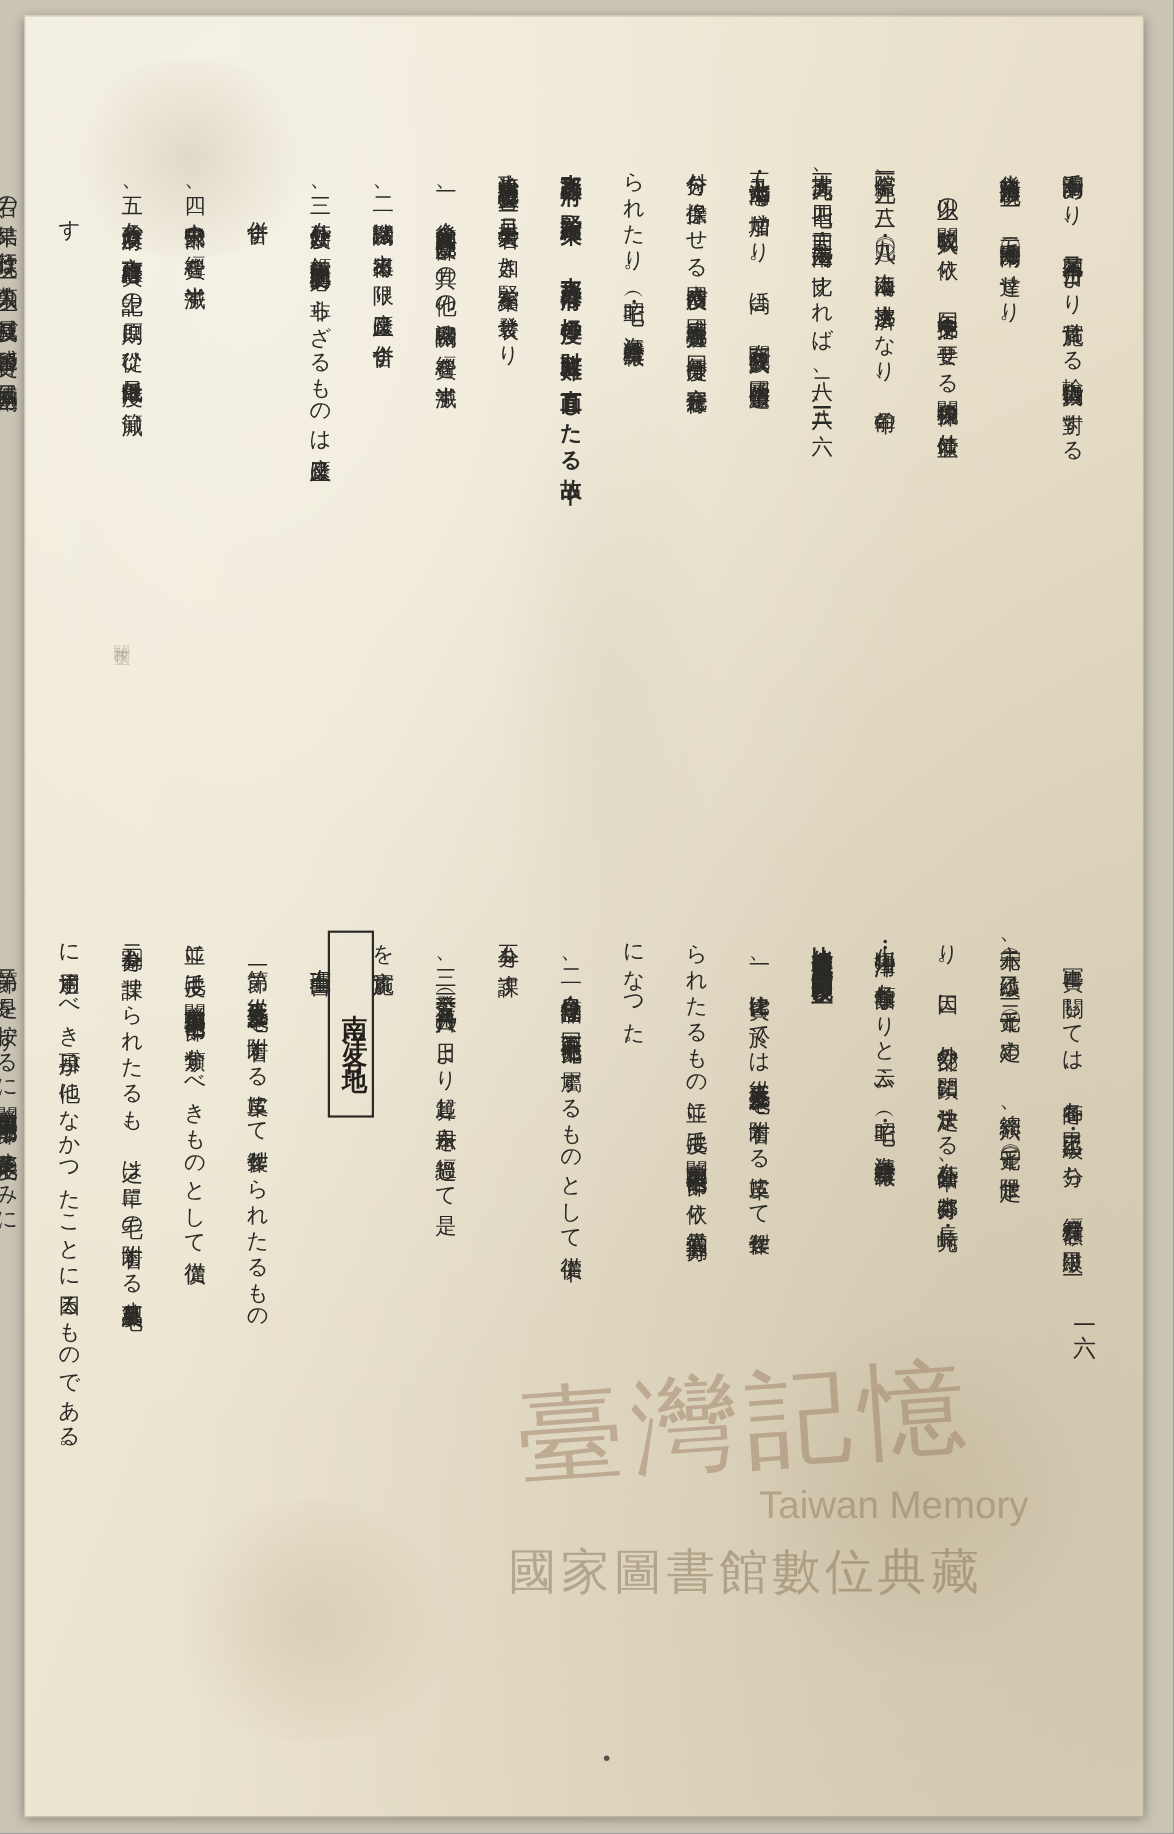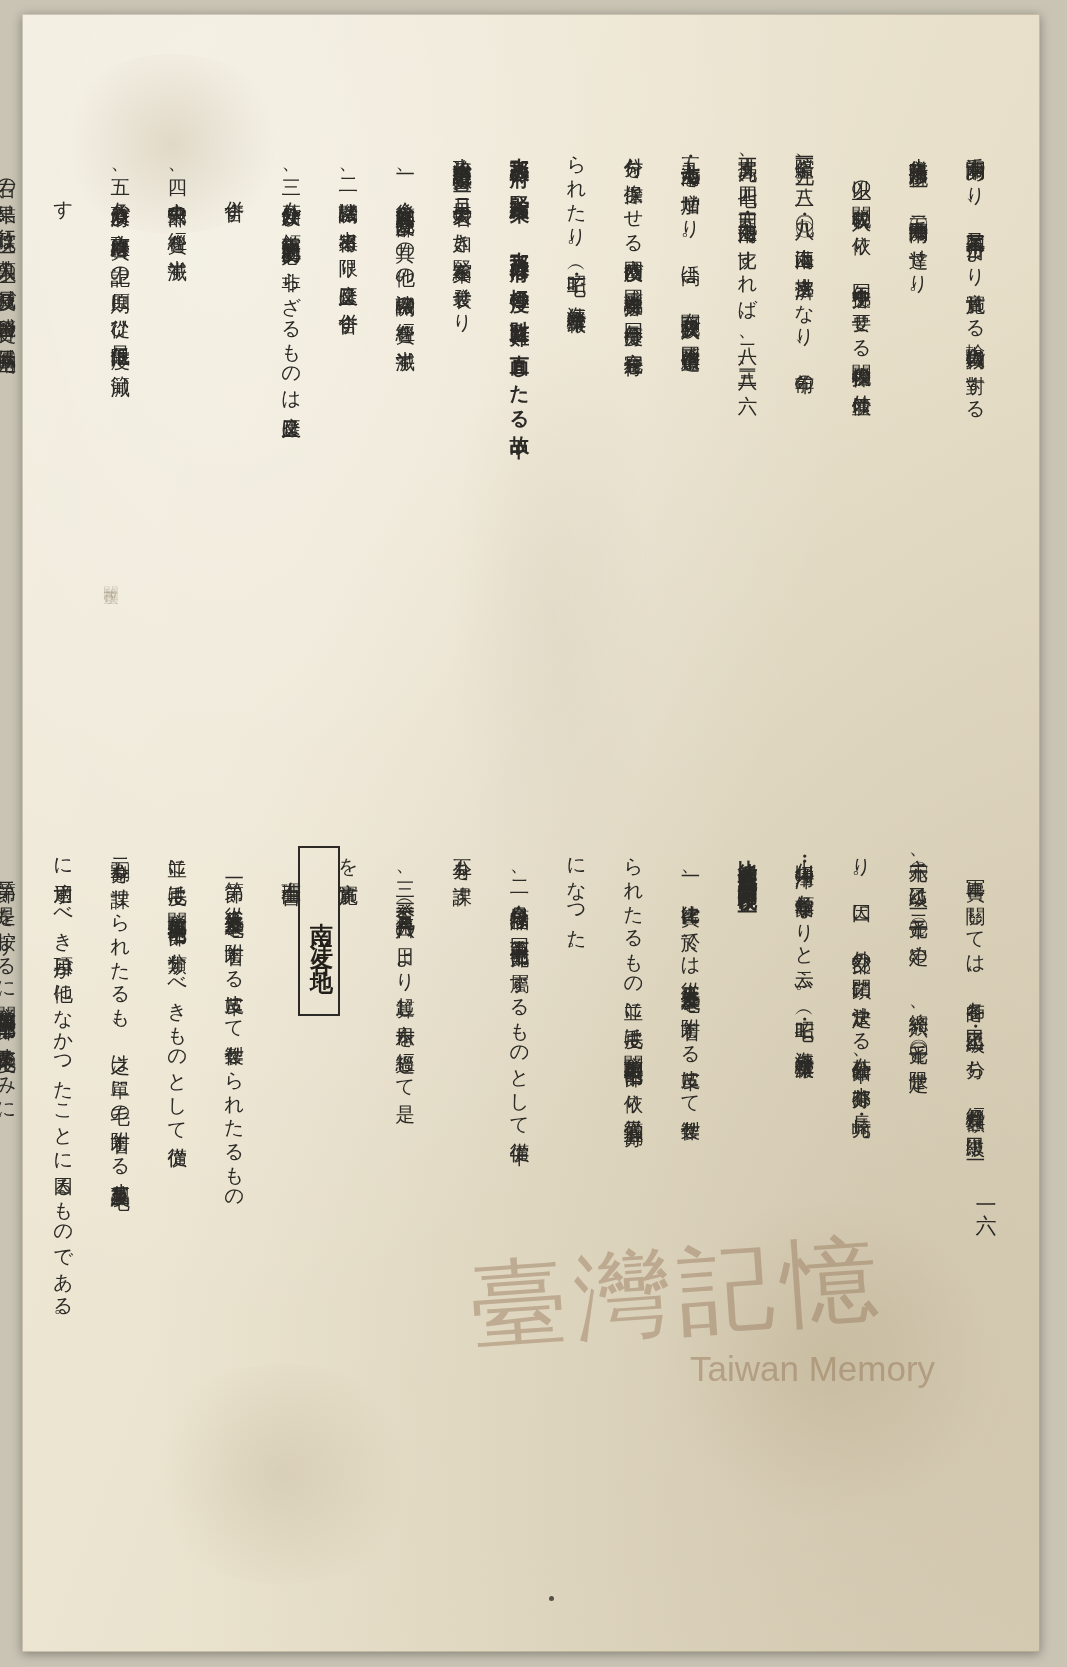--- a/index.html
+++ b/index.html
@@ -178,15 +178,16 @@
     <div class="col-area" id="upper-block"><div class="col">千海關兩あり、又同年十二月一日より實施せる輸出入貨物に對する</div><span class="gap-s"></span><div class="col">水災救濟附加税は一、〇二五千海關兩に達せり。</div><span class="gap-s"></span><div class="col ind1">以上の關税収入に依り、同年中支拂を要せる關税擔保の外債並に</div><span class="gap-s"></span><div class="col">賠償金一一九、八一三、〇〇九・〇八 上海兩は支拂濟さなり、前年の</div><span class="gap-s"></span><div class="col">支拂高九一、四七四、三四九・三一上海兩に比すれば、二八、三三八、六</div><span class="gap-s"></span><div class="col">五九・七七上海兩を増加せり。尙ほ、右關税収入及び國匯賠償金還</div><span class="gap-s"></span><div class="col">付分を擔保させる内國債及び國庫證券支拂も同年度分は完全履行せ</div><span class="gap-s"></span><div class="col">られたり。（昭七・二—海外經濟彙報）</div><span class="gap-s"></span><div class="col bold">支那政府の緊縮政策　　支那政府は極度の財政難に直面したる故中</div><span class="gap-s"></span><div class="col">央政治會議緊急委員會は一月二十日大要右の如き緊縮案を發表せり</div><span class="gap-s"></span><div class="col ind1">一、今後六箇月間各院各部及び其の他の諸機關の經費を半減す</div><span class="gap-s"></span><div class="col ind1">二、諸機關は出來得る限り廢止又は併合す</div><span class="gap-s"></span><div class="col ind1">三、在外公館及び領事館中絶對的必要に非らざるものは廢止又は</div><span class="gap-s"></span><div class="col ind2">併合す</div><span class="gap-s"></span><div class="col ind1">四、中央黨部の經費を半減す</div><span class="gap-s"></span><div class="col ind1">五、各省政府及び市政府經費は上記の原則に從ひ最低限度に節減</div><span class="gap-s"></span><div class="col ind2">す</div><span class="gap-s"></span><div class="col ind1">右の結果、行政院は一萬人以上の減員及び殘留官吏の減俸二割乃至</div></div>
 
     <div id="boxed-heading">南洋各地</div>
 
     <div class="col-area" id="lower-block"><div class="col">　軍費に關しては、各師を甲・乙二級に分ち、經費月額を甲級は一</div><span class="gap-s"></span><div class="col">六〇千元、乙級は一二〇千元と定め、　總額六、〇〇〇千元と限定せ</div><span class="gap-s"></span><div class="col">り。因に、外交部の閉鎖に決定せる在外公館中、本邦分は長崎・元</div><span class="gap-s"></span><div class="col">山・仁川・淸津の各領事館なりと云ふ。（昭七・二—海外經濟彙報）</div><span class="gap-s"></span><div class="col bold">比律賓毛氈及同製品關税改正</div><span class="gap-s"></span><div class="col ind1">一、比律賓に於ては從來毛皮外套及毛を附着する皮革にて製作せ</div><span class="gap-s"></span><div class="col">られたるもの並に毛皮は關税定率表百七十四節に依り從價二割五分</div><span class="gap-s"></span><div class="col">になつた。</div><span class="gap-s"></span><div class="col ind1">二、自今是等物品は同表第百七十九節に屬するものとして從價十</div><span class="gap-s"></span><div class="col">五分を課す。</div><span class="gap-s"></span><div class="col ind1">三、發令（一九三一年一月八日）の日より起算し六十日を經過して是</div><span class="gap-s"></span><div class="col">を實施す。</div><span class="gap-s"></span><div class="col ind1">右理由書</div><span class="gap-s"></span><div class="col ind1">第一節　從來毛皮外套及毛を附着する皮革にて製作せられたるもの</div><span class="gap-s"></span><div class="col">並に毛皮は關税定率表第百七十四節に分類すべきものとして從價</div><span class="gap-s"></span><div class="col">二割五分を課せられたるも、之は單に毛の附着する皮革製品及毛</div><span class="gap-s"></span><div class="col">に適用すべき項目が他になかつたことに因るものである。</div><span class="gap-s"></span><div class="col ind1">第二節　是を按ずるに關税定率表第百七十四節は皮革及毛皮のみに</div></div>
 
     <div id="pageno">一六</div>
 
     <div id="wm-cjk">臺灣記憶</div>
     <div id="wm-latin">Taiwan Memory</div>
+    <div id="wm-lib">國家圖書館數位典藏</div>
     <div id="dot"></div>
   </div>
 </div>
 
 </body></html>

